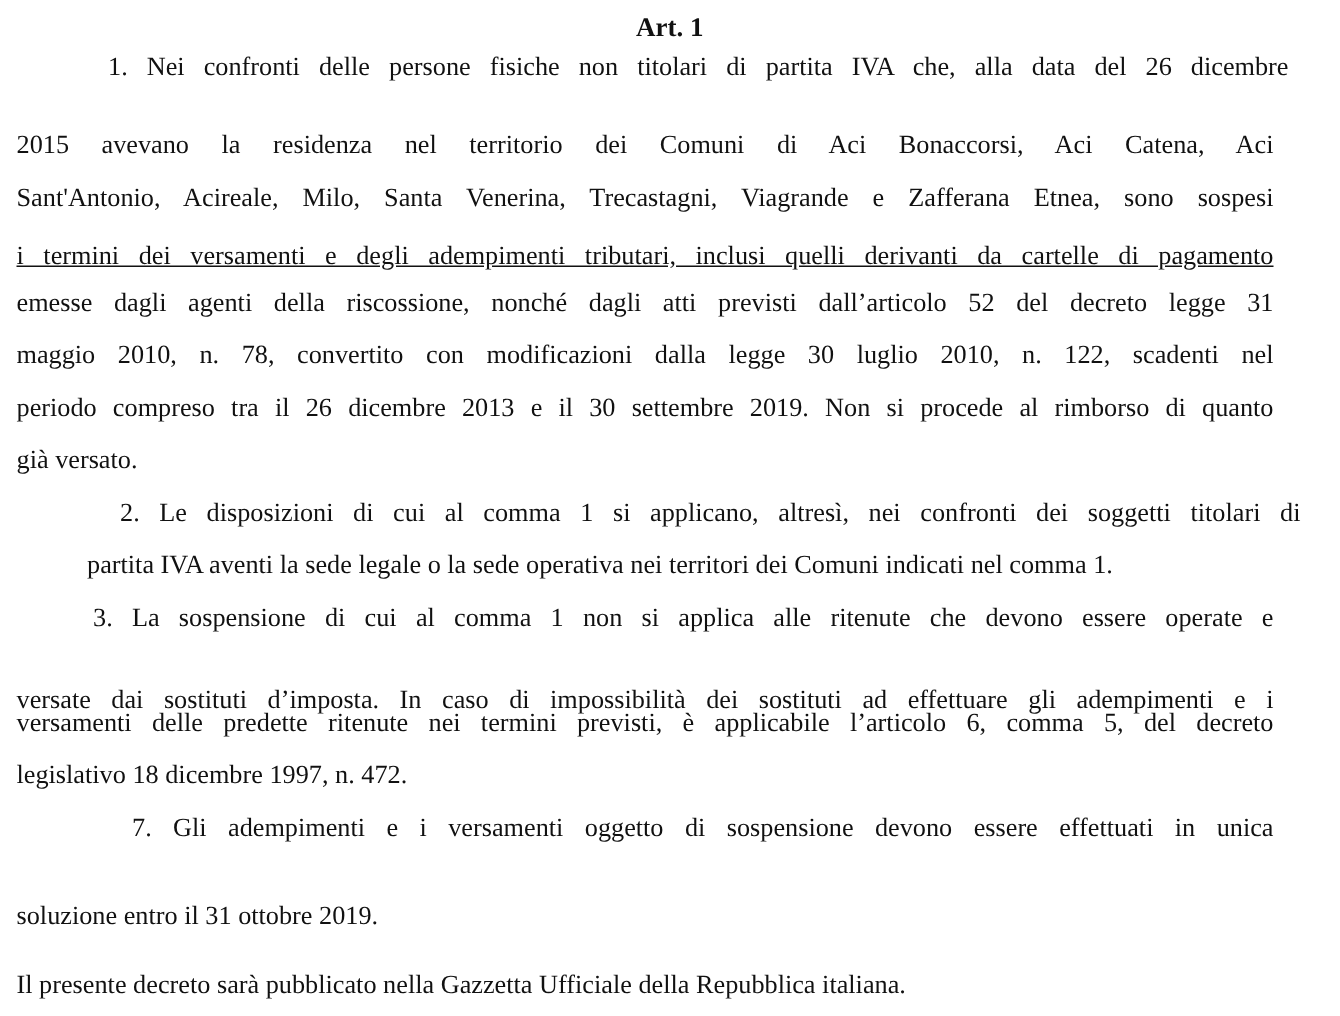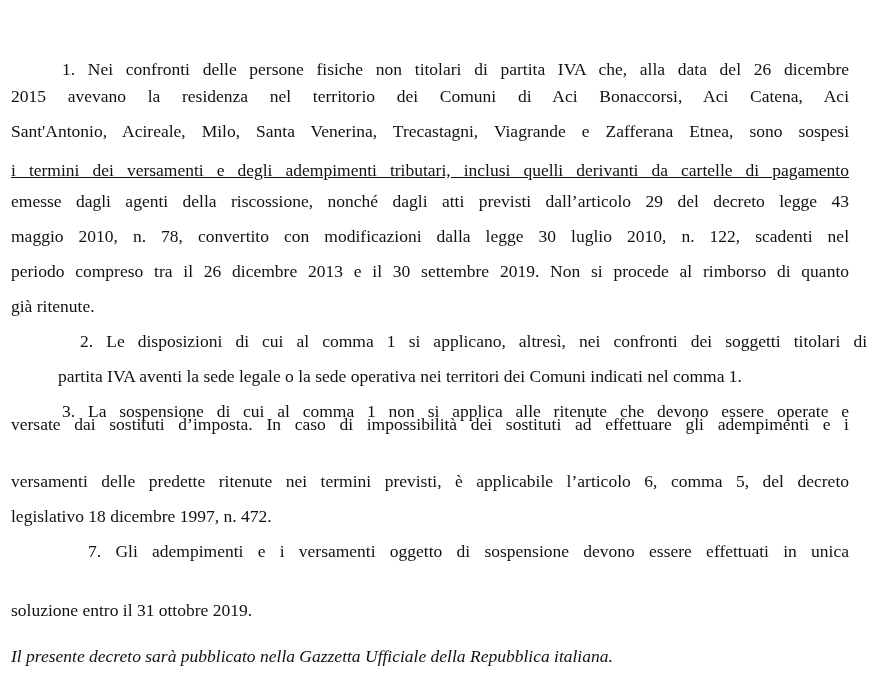--- a/index.html
+++ b/index.html
@@ -52,44 +52,45 @@
     .line.indent2 {
       left: 88px;
       width: 761px;
     }
   </style>
 </head>
 <body>
 
 <div class="page">
 
+  <div class="title">Art. 1</div>
 
   <div>
-    <div class="line indent" style="top:57px;">1. Nei confronti delle persone fisiche non titolari di partita IVA che, alla data del 26 dicembre</div>
+    <div class="line indent" style="top:32px;margin-left:10px;">1. Nei confronti delle persone fisiche non titolari di partita IVA che, alla data del 26 dicembre</div>
     <div class="line" style="top:84px;">2015 avevano la residenza nel territorio dei Comuni di  Aci  Bonaccorsi, Aci  Catena, Aci</div>
     <div class="line" style="top:119px;">Sant'Antonio, Acireale, Milo, Santa Venerina, Trecastagni, Viagrande e Zafferana  Etnea, sono sospesi</div>
     <div class="line" style="top:158px;text-decoration:underline;">i termini dei versamenti e degli adempimenti tributari, inclusi quelli derivanti da cartelle di pagamento</div>
-    <div class="line" style="top:189px;">emesse dagli agenti della riscossione, nonché dagli atti previsti dall’articolo 29 del decreto legge 43</div>
+    <div class="line" style="top:189px;">emesse dagli agenti della riscossione, nonché dagli atti previsti dall’articolo 52 del decreto legge 31</div>
     <div class="line" style="top:224px;">maggio 2010, n. 78, convertito con modificazioni dalla legge 30 luglio 2010, n. 122, scadenti nel</div>
     <div class="line" style="top:259px;">periodo compreso tra il 26 dicembre 2013 e il 30 settembre 2019. Non si procede al rimborso di quanto</div>
-    <div class="line last" style="top:294px;">già ritenute.</div>
+    <div class="line last" style="top:294px;">già versato.</div>
   </div>
 
   <div>
     <div class="line indent" style="top:329px;margin-left:18px;">2. Le disposizioni di cui al comma 1 si applicano, altresì, nei confronti dei soggetti titolari di</div>
     <div class="line last" style="top:364px;margin-left:47px;">partita IVA aventi la sede legale o la sede operativa nei territori dei Comuni indicati nel comma 1.</div>
   </div>
 
   <div>
     <div class="line indent" style="top:399px;">3. La sospensione di cui al comma 1 non si applica alle ritenute che devono essere operate e</div>
-    <div class="line" style="top:412px;">versate dai sostituti d’imposta. In caso di impossibilità dei sostituti ad effettuare gli adempimenti e i</div>
+    <div class="line" style="top:454px;">versate dai sostituti d’imposta. In caso di impossibilità dei sostituti ad effettuare gli adempimenti e i</div>
     <div class="line" style="top:469px;">versamenti delle predette ritenute nei termini previsti, è applicabile l’articolo 6, comma 5, del decreto</div>
     <div class="line last" style="top:504px;">legislativo 18 dicembre 1997, n. 472.</div>
   </div>
 
   <div>
     <div class="line indent2" style="top:539px;">7. Gli adempimenti e i versamenti oggetto di sospensione devono essere effettuati in unica</div>
     <div class="line last" style="top:598px;">soluzione entro il 31 ottobre 2019.</div>
   </div>
 
-  <div class="line last" style="top:644px;font-style:italic;">Il presente decreto sarà pubblicato nella Gazzetta Ufficiale della Repubblica italiana.</div>
+  <div class="line last" style="top:644px;">Il presente decreto sarà pubblicato nella Gazzetta Ufficiale della Repubblica italiana.</div>
 
 </div>
 
 </body></html>

